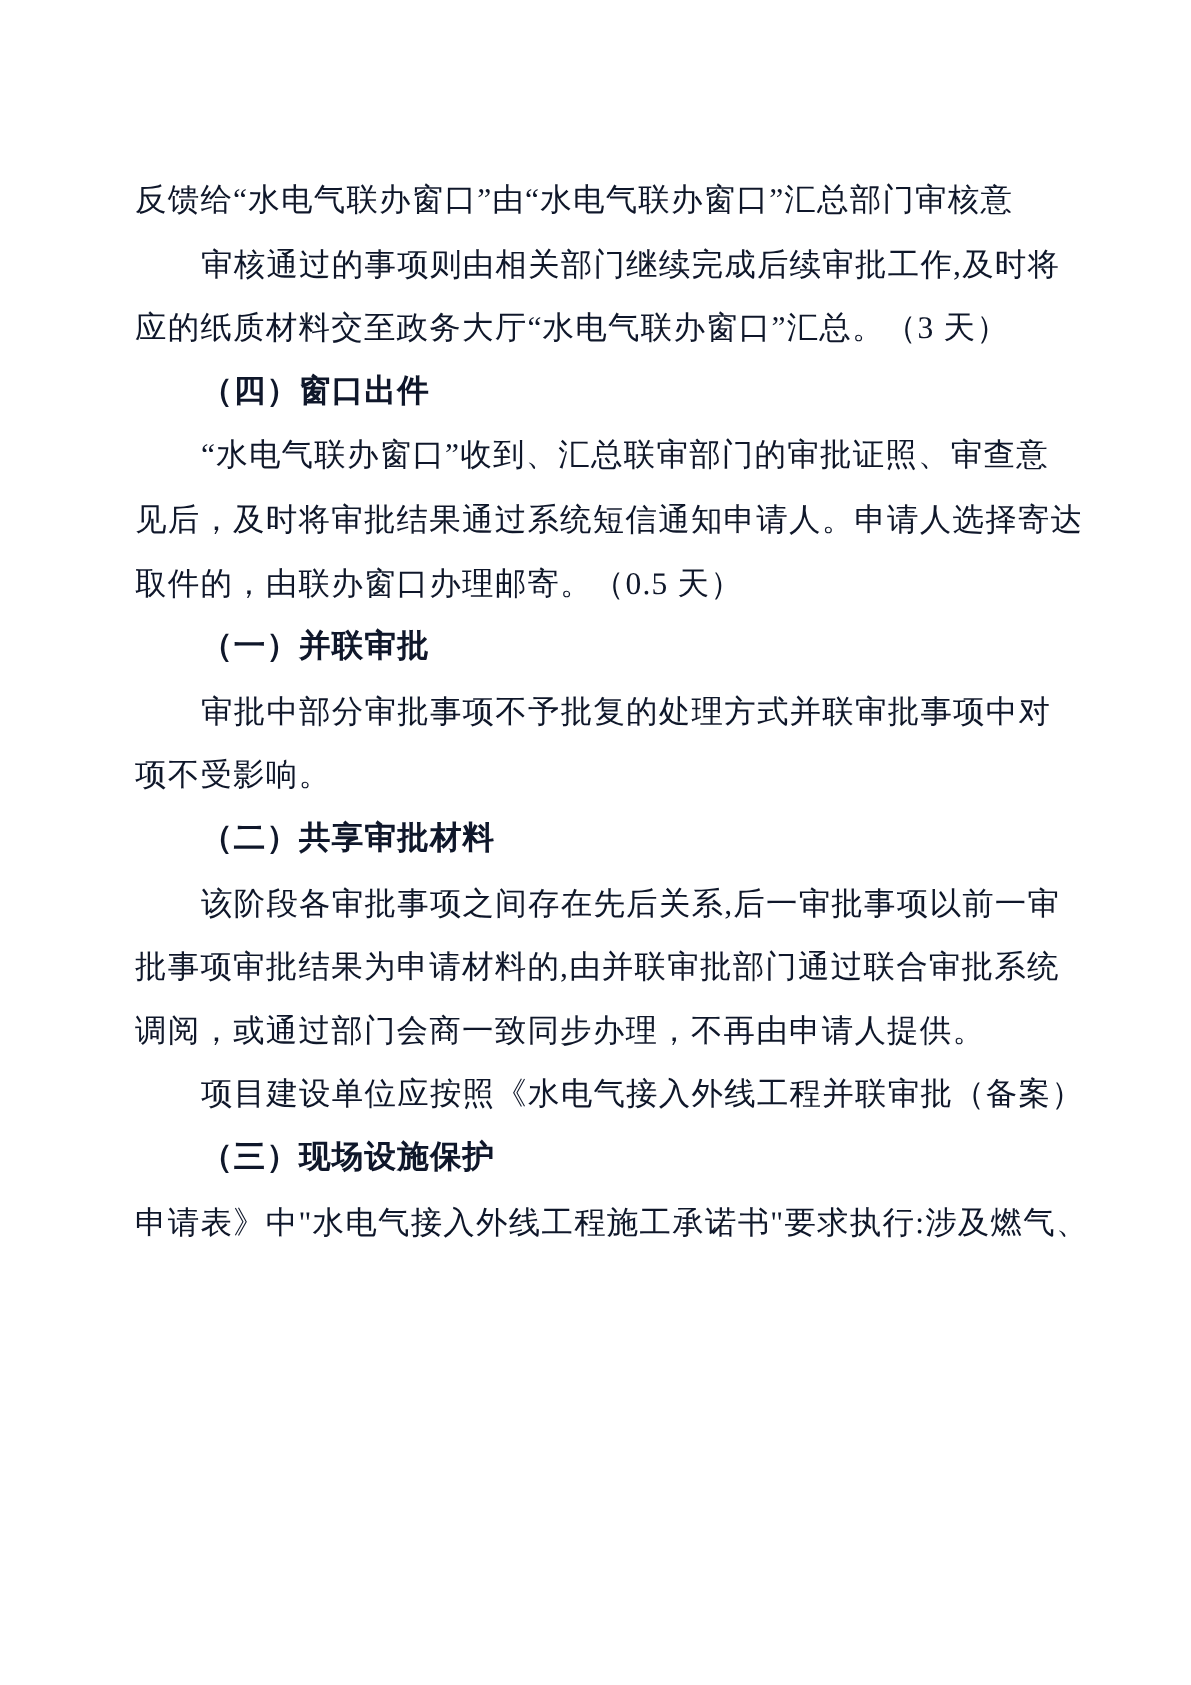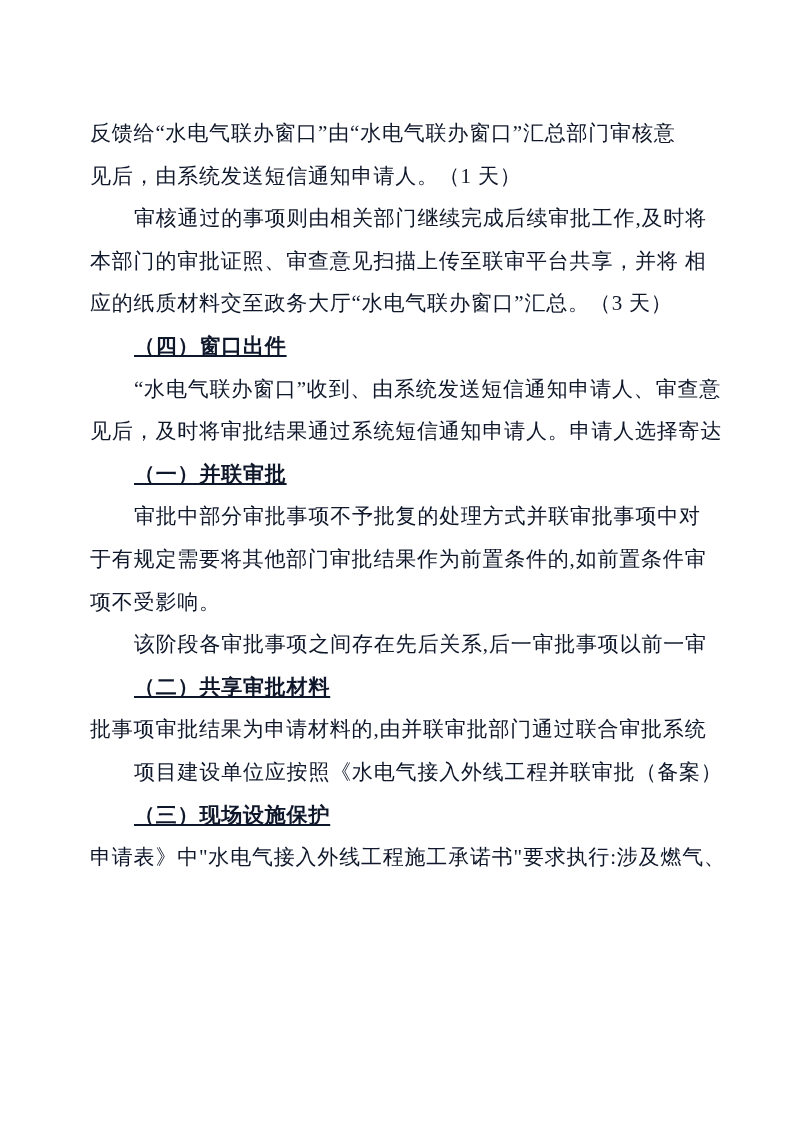--- a/index.html
+++ b/index.html
@@ -24,50 +24,48 @@
     letter-spacing: 0.8px;
     line-height: 42.6px;
     height: 42.6px;
     white-space: pre;
     font-kerning: none;
   }
   .indent { padding-left: 44px; }
   .heading {
     font-weight: bold;
     font-family: "Liberation Sans", sans-serif;
-    text-decoration: underline;
   }
 </style>
 </head>
 <body style="background: rgb(255, 255, 255);">
 
 <div class="page" style="background: rgb(255, 255, 255); color: #0f172a;">
 
   <p class="line">反馈给“水电气联办窗口”由“水电气联办窗口”汇总部门审核意</p>
-  <p class="line">见后，由系统发送短信通知申请人。（1 天）</p>
 
   <p class="line indent">审核通过的事项则由相关部门继续完成后续审批工作,及时将</p>
-  <p class="line">本部门的审批证照、审查意见扫描上传至联审平台共享，并将 相</p>
   <p class="line">应的纸质材料交至政务大厅“水电气联办窗口”汇总。（3 天）</p>
 
   <p class="line indent heading">（四）窗口出件</p>
 
-  <p class="line indent">“水电气联办窗口”收到、由系统发送短信通知申请人、审查意</p>
+  <p class="line indent">“水电气联办窗口”收到、汇总联审部门的审批证照、审查意</p>
   <p class="line">见后，及时将审批结果通过系统短信通知申请人。申请人选择寄达</p>
+  <p class="line">取件的，由联办窗口办理邮寄。（0.5 天）</p>
 
 
   <p class="line indent heading">（一）并联审批</p>
 
   <p class="line indent">审批中部分审批事项不予批复的处理方式并联审批事项中对</p>
-  <p class="line">于有规定需要将其他部门审批结果作为前置条件的,如前置条件审</p>
   <p class="line">项不受影响。</p>
 
+  <p class="line indent heading">（二）共享审批材料</p>
+
   <p class="line indent">该阶段各审批事项之间存在先后关系,后一审批事项以前一审</p>
-
-  <p class="line indent heading">（二）共享审批材料</p>
   <p class="line">批事项审批结果为申请材料的,由并联审批部门通过联合审批系统</p>
+  <p class="line">调阅，或通过部门会商一致同步办理，不再由申请人提供。</p>
 
   <p class="line indent">项目建设单位应按照《水电气接入外线工程并联审批（备案）</p>
 
   <p class="line indent heading">（三）现场设施保护</p>
   <p class="line">申请表》中"水电气接入外线工程施工承诺书"要求执行:涉及燃气、</p>
 
 </div>
 
 </body></html>

